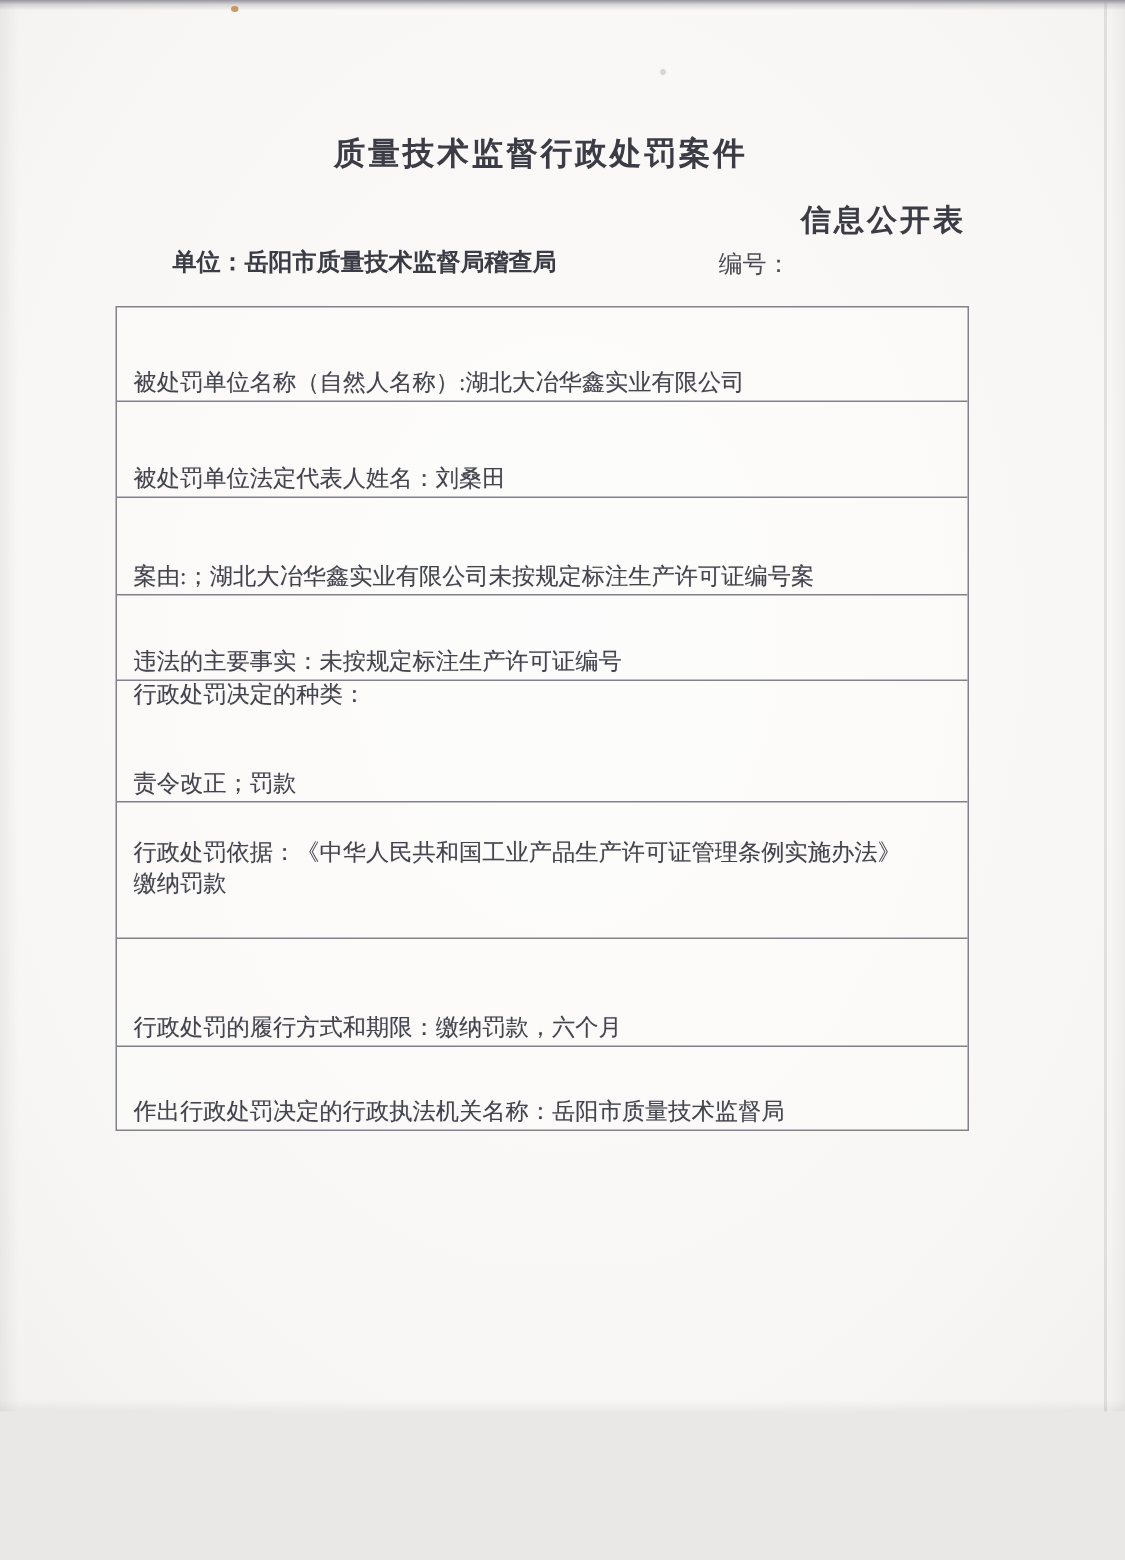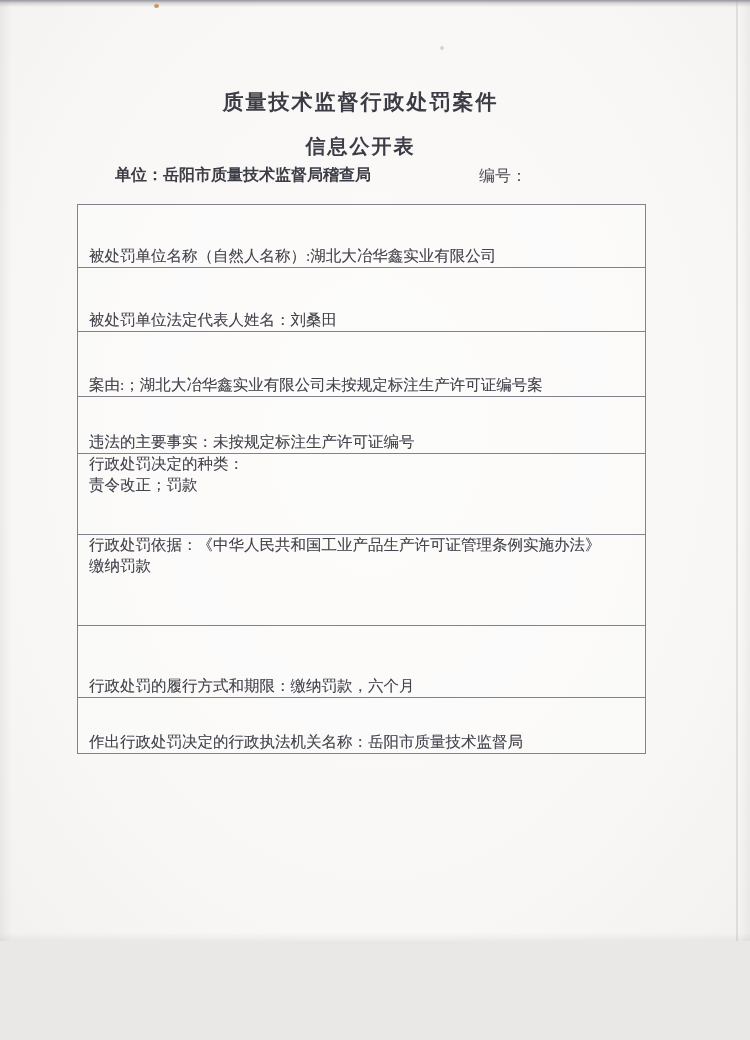--- a/index.html
+++ b/index.html
@@ -28,21 +28,21 @@
     position:absolute;border-radius:50%;
   }
   .speck.orange{left:154px;top:4px;width:5px;height:4px;background:#c08a4a;opacity:.85;}
   .speck.faint{left:440px;top:46px;width:4px;height:4px;background:#b9b9c2;opacity:.55;}
 
   .doc-title{
     position:absolute;left:77px;width:567px;text-align:center;
     font-weight:bold;color:#3c3c46;letter-spacing:2px;
   }
   .doc-title.line1{top:88px;font-size:21px;}
-  .doc-title.line2{top:133px;font-size:20px;}
+  .doc-title.line2{top:133px;font-size:20px;text-align:right;}
 
   .unit-line{
     position:absolute;left:77px;top:165px;width:567px;height:26px;
     font-size:16px;
   }
   .unit-label,.unit-value{font-weight:bold;color:#3c3c46;}
   .unit-label{margin-left:38px;margin-top:28px;}
   .number-label{
     position:absolute;left:402px;top:1px;font-weight:normal;color:#4a4a54;
   }
@@ -59,22 +59,22 @@
     padding:0 8px 0 11px;
     font-size:15.5px;line-height:1.35;
     color:#44444e;
     text-shadow:0 0 0.6px rgba(70,70,80,0.35);
   }
   .t-row:last-child{border-bottom:none;}
   .t-row.r1{height:63px;}
   .t-row.r2{height:64px;}
   .t-row.r3{height:65px;}
   .t-row.r4{height:57px;}
-  .t-row.r5{height:81px;justify-content:flex-start;font-family:Liberation Serif, serif;}
-  .t-row.r6{height:91px;justify-content:flex-start;}
+  .t-row.r5{height:81px;justify-content:space-between;font-family:Liberation Serif, serif;}
+  .t-row.r6{height:91px;justify-content:center;}
   .t-row.r7{height:72px;}
   .t-row.r8{height:55px;}
   .t-row.r9{height:44px;}
   .cell-line{display:block;white-space:nowrap;}
 </style>
 </head>
 <body>
 
 <div class="scan-page">
 

